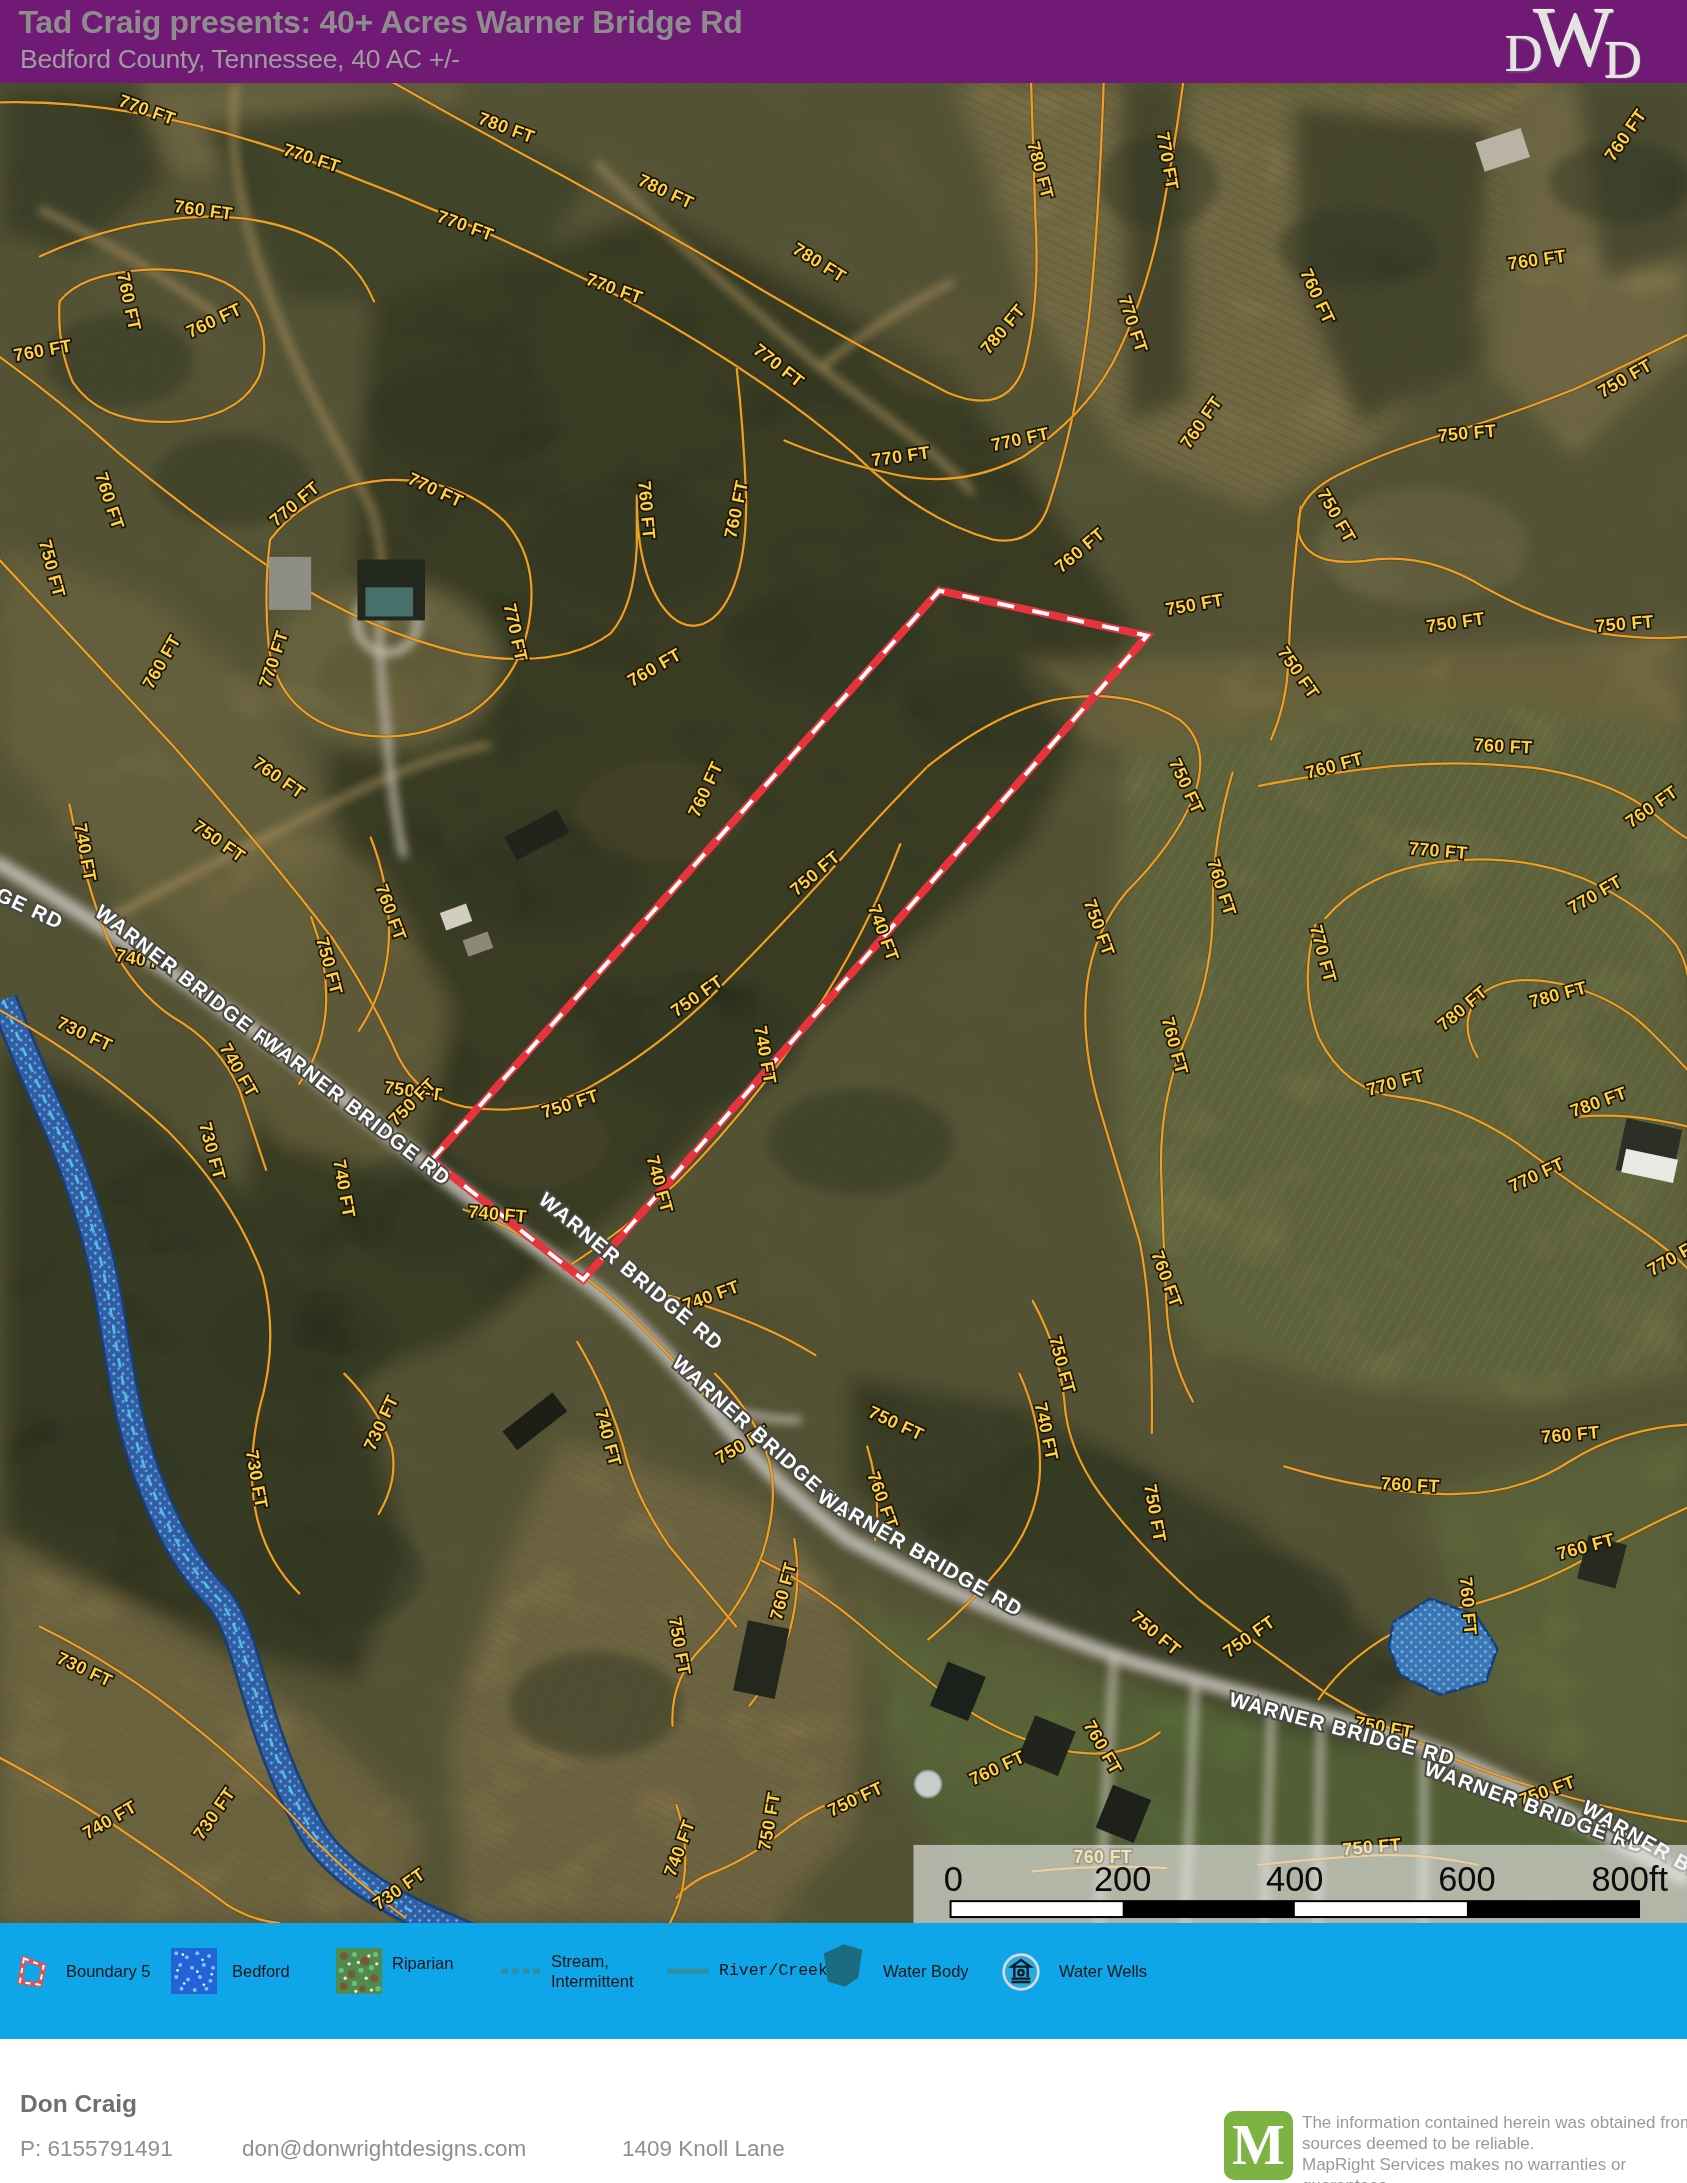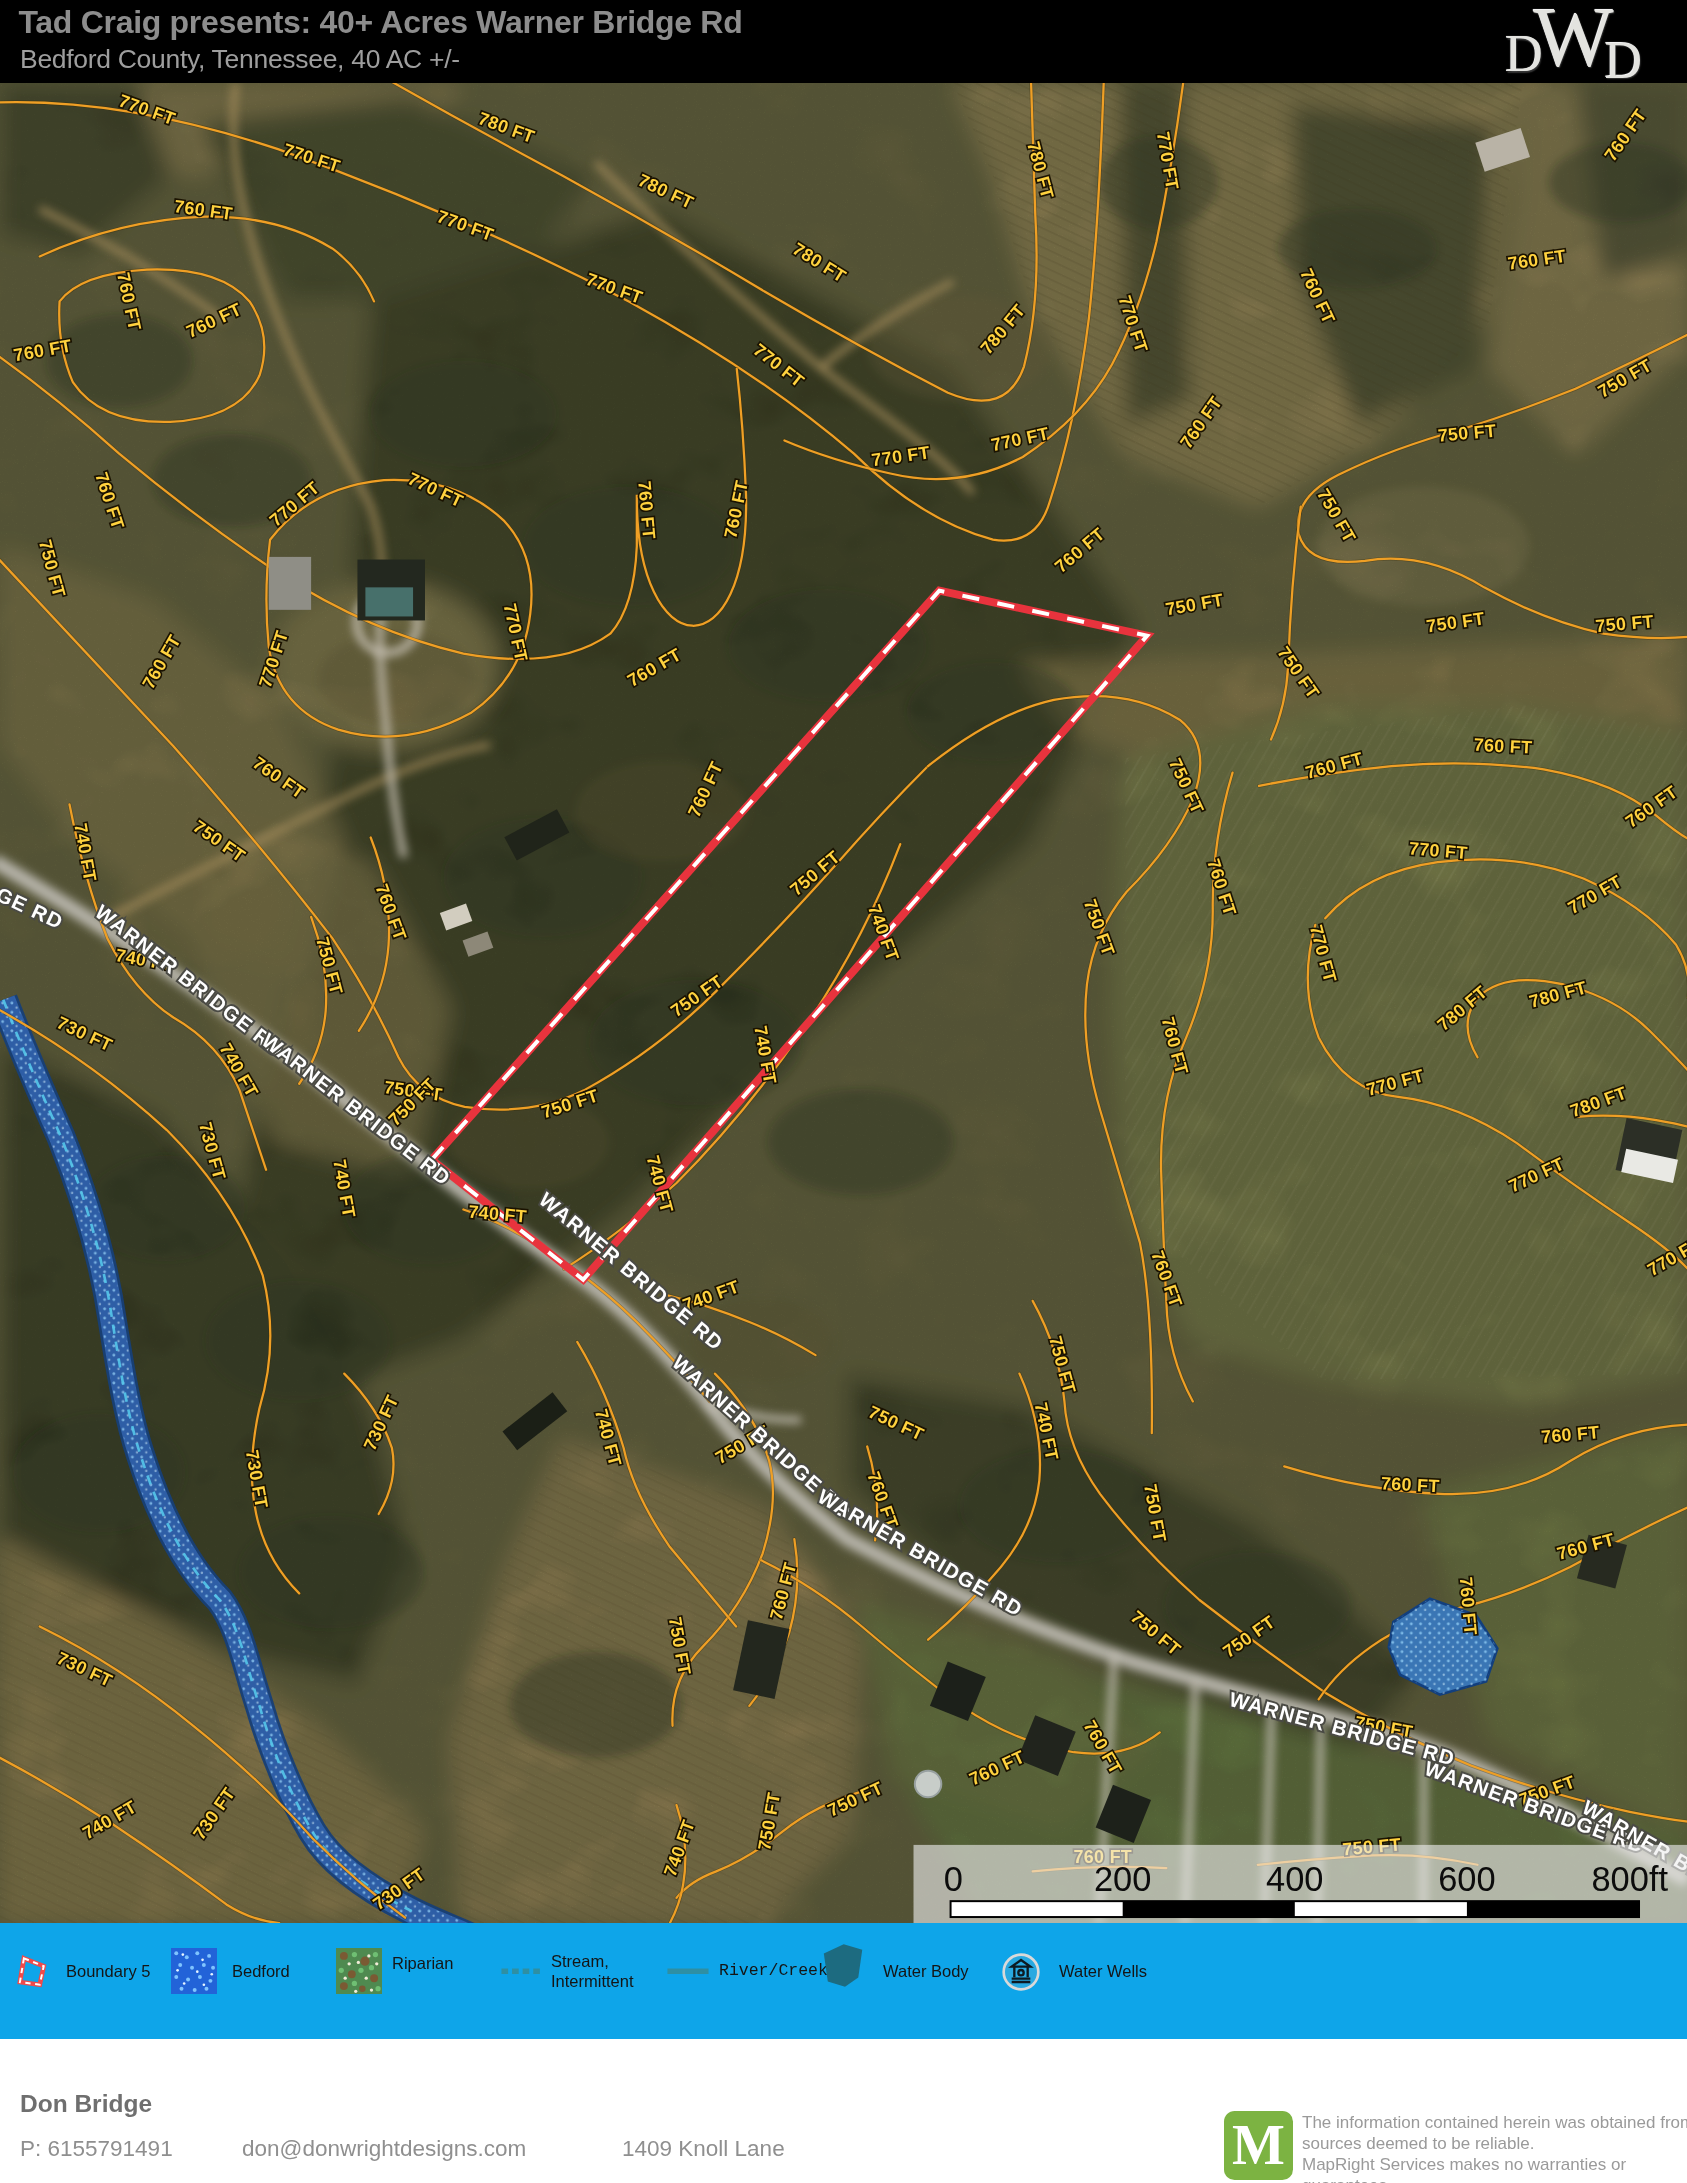--- a/index.html
+++ b/index.html
@@ -1,19 +1,19 @@
 <!DOCTYPE html>
 <html style="font-size:10.6px"><head>
 <meta charset="utf-8">
 <style>
   html,body{margin:0;padding:0;background:#ffffff;}
   body{width:1688px;height:2183px;position:relative;font-family:"Liberation Sans",sans-serif;overflow:hidden;}
   .abs{position:absolute;}
   
-  #header{left:0;top:0;width:1688px;height:83px;background:#000000;}
+  #header{left:0;top:0;width:1688px;height:83px;background:#701a75;}
   #page-title{left:18.5px;top:4px;font-size:32px;font-weight:bold;color:#8d8d8d;letter-spacing:-0.3px;white-space:nowrap;}
   #page-subtitle{left:20px;top:44px;font-size:26.5px;color:#9e9e9e;letter-spacing:-0.3px;white-space:nowrap;}
   #dwd-logo{right:46px;top:1.3px;color:#e3e3df;font-family:"Liberation Serif",serif;text-shadow:0.7px 1.3px 1.3px rgba(120,120,120,.45), -0.7px -0.7px 0.7px #fff;white-space:nowrap;}
   #dwd-logo .d1{font-size:52px;line-height:73px;vertical-align:-5.3px;}
   #dwd-logo .w{font-size:85px;line-height:73px;margin:0 -9.3px;vertical-align:0px;}
   #dwd-logo .d2{font-size:52px;line-height:73px;vertical-align:-12px;}
   
   #map-wrap{left:0;top:83px;width:1688px;height:1840px;background:#6f6a45;}
   svg text{font-family:"Liberation Sans",sans-serif;}
   .contour-label{font-size:27px;font-weight:bold;fill:#ffd23e;stroke:#1a1200;stroke-width:5px;paint-order:stroke;letter-spacing:0.5px;}
@@ -516,21 +516,21 @@
             <path d="M30,12 L44,22 L16,22 Z"></path>
             <path d="M20,22 v16 M40,22 v16"></path>
             <circle cx="30" cy="31" r="4"></circle>
             <path d="M16,40 h28 M16,45 h28"></path>
           </g>
         </svg></div>
       <div class="legend-label" style="left: 1059px; top: 38px;">Water Wells</div>
     </div>
   </div>
 
-<div id="footer-name" class="abs">Don Bridge</div>
+<div id="footer-name" class="abs">Don Craig</div>
 <div id="footer-phone" class="abs">P: 6155791491</div>
 <div id="footer-email" class="abs">don@donwrightdesigns.com</div>
 <div id="footer-address" class="abs">1409 Knoll Lane</div>
 
 <div id="mapright-logo" class="abs">M</div>
 <div id="disclaimer" class="abs">
   <div>The information contained herein was obtained from</div>
   <div>sources deemed to be reliable.</div>
   <div> MapRight Services makes no warranties or guarantees</div>
 

